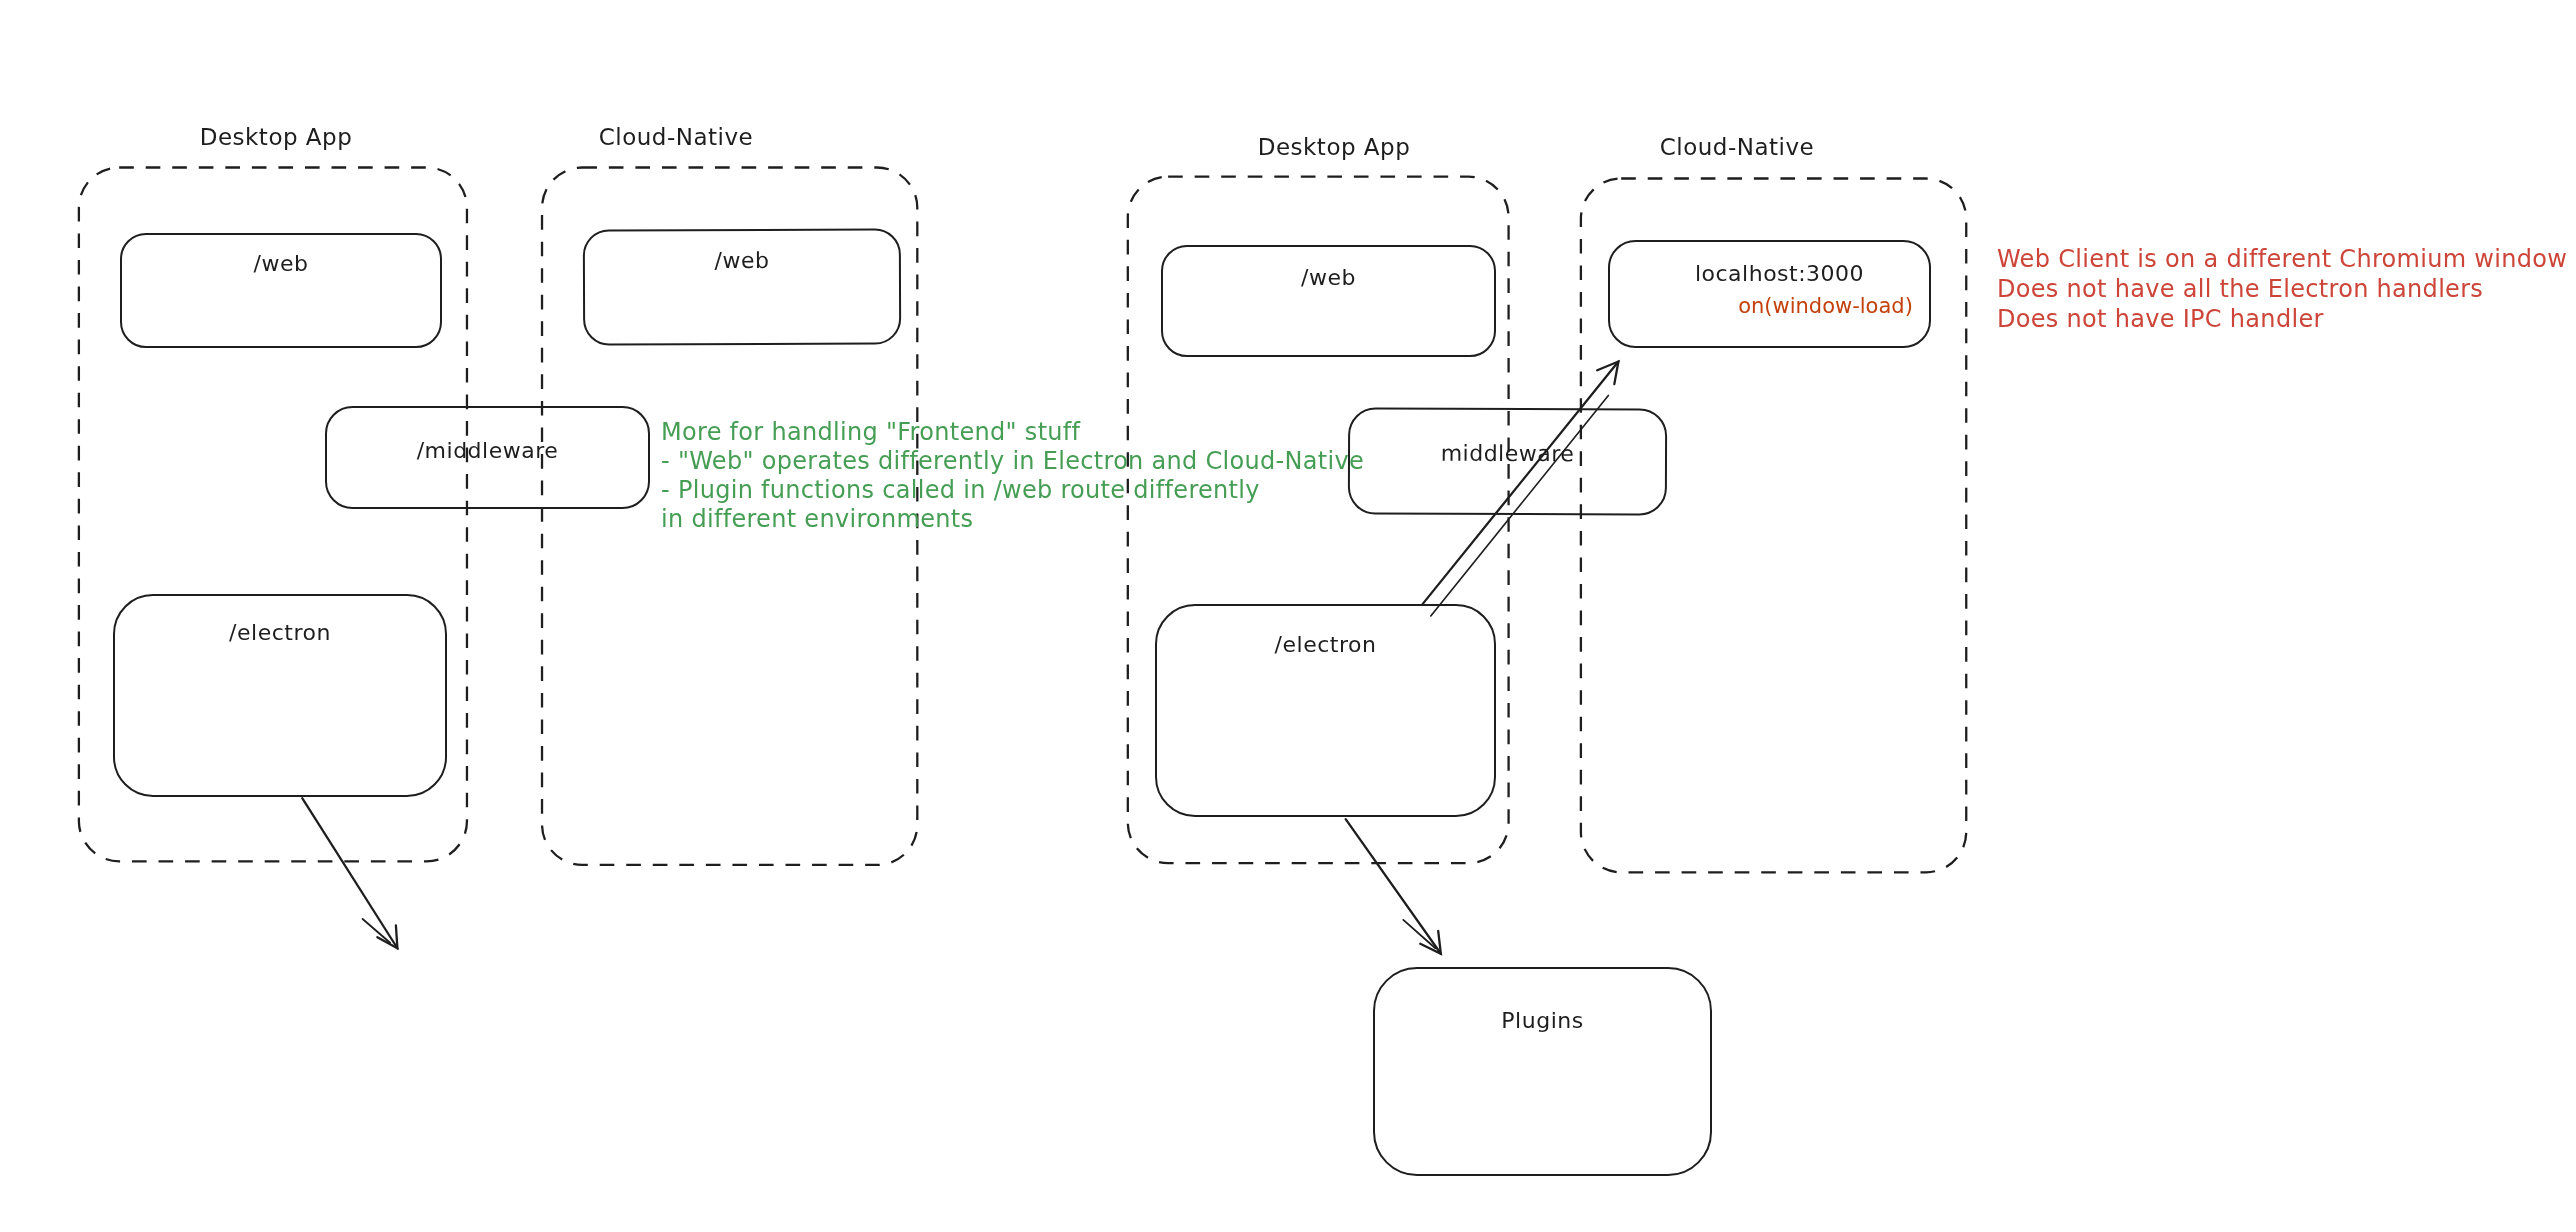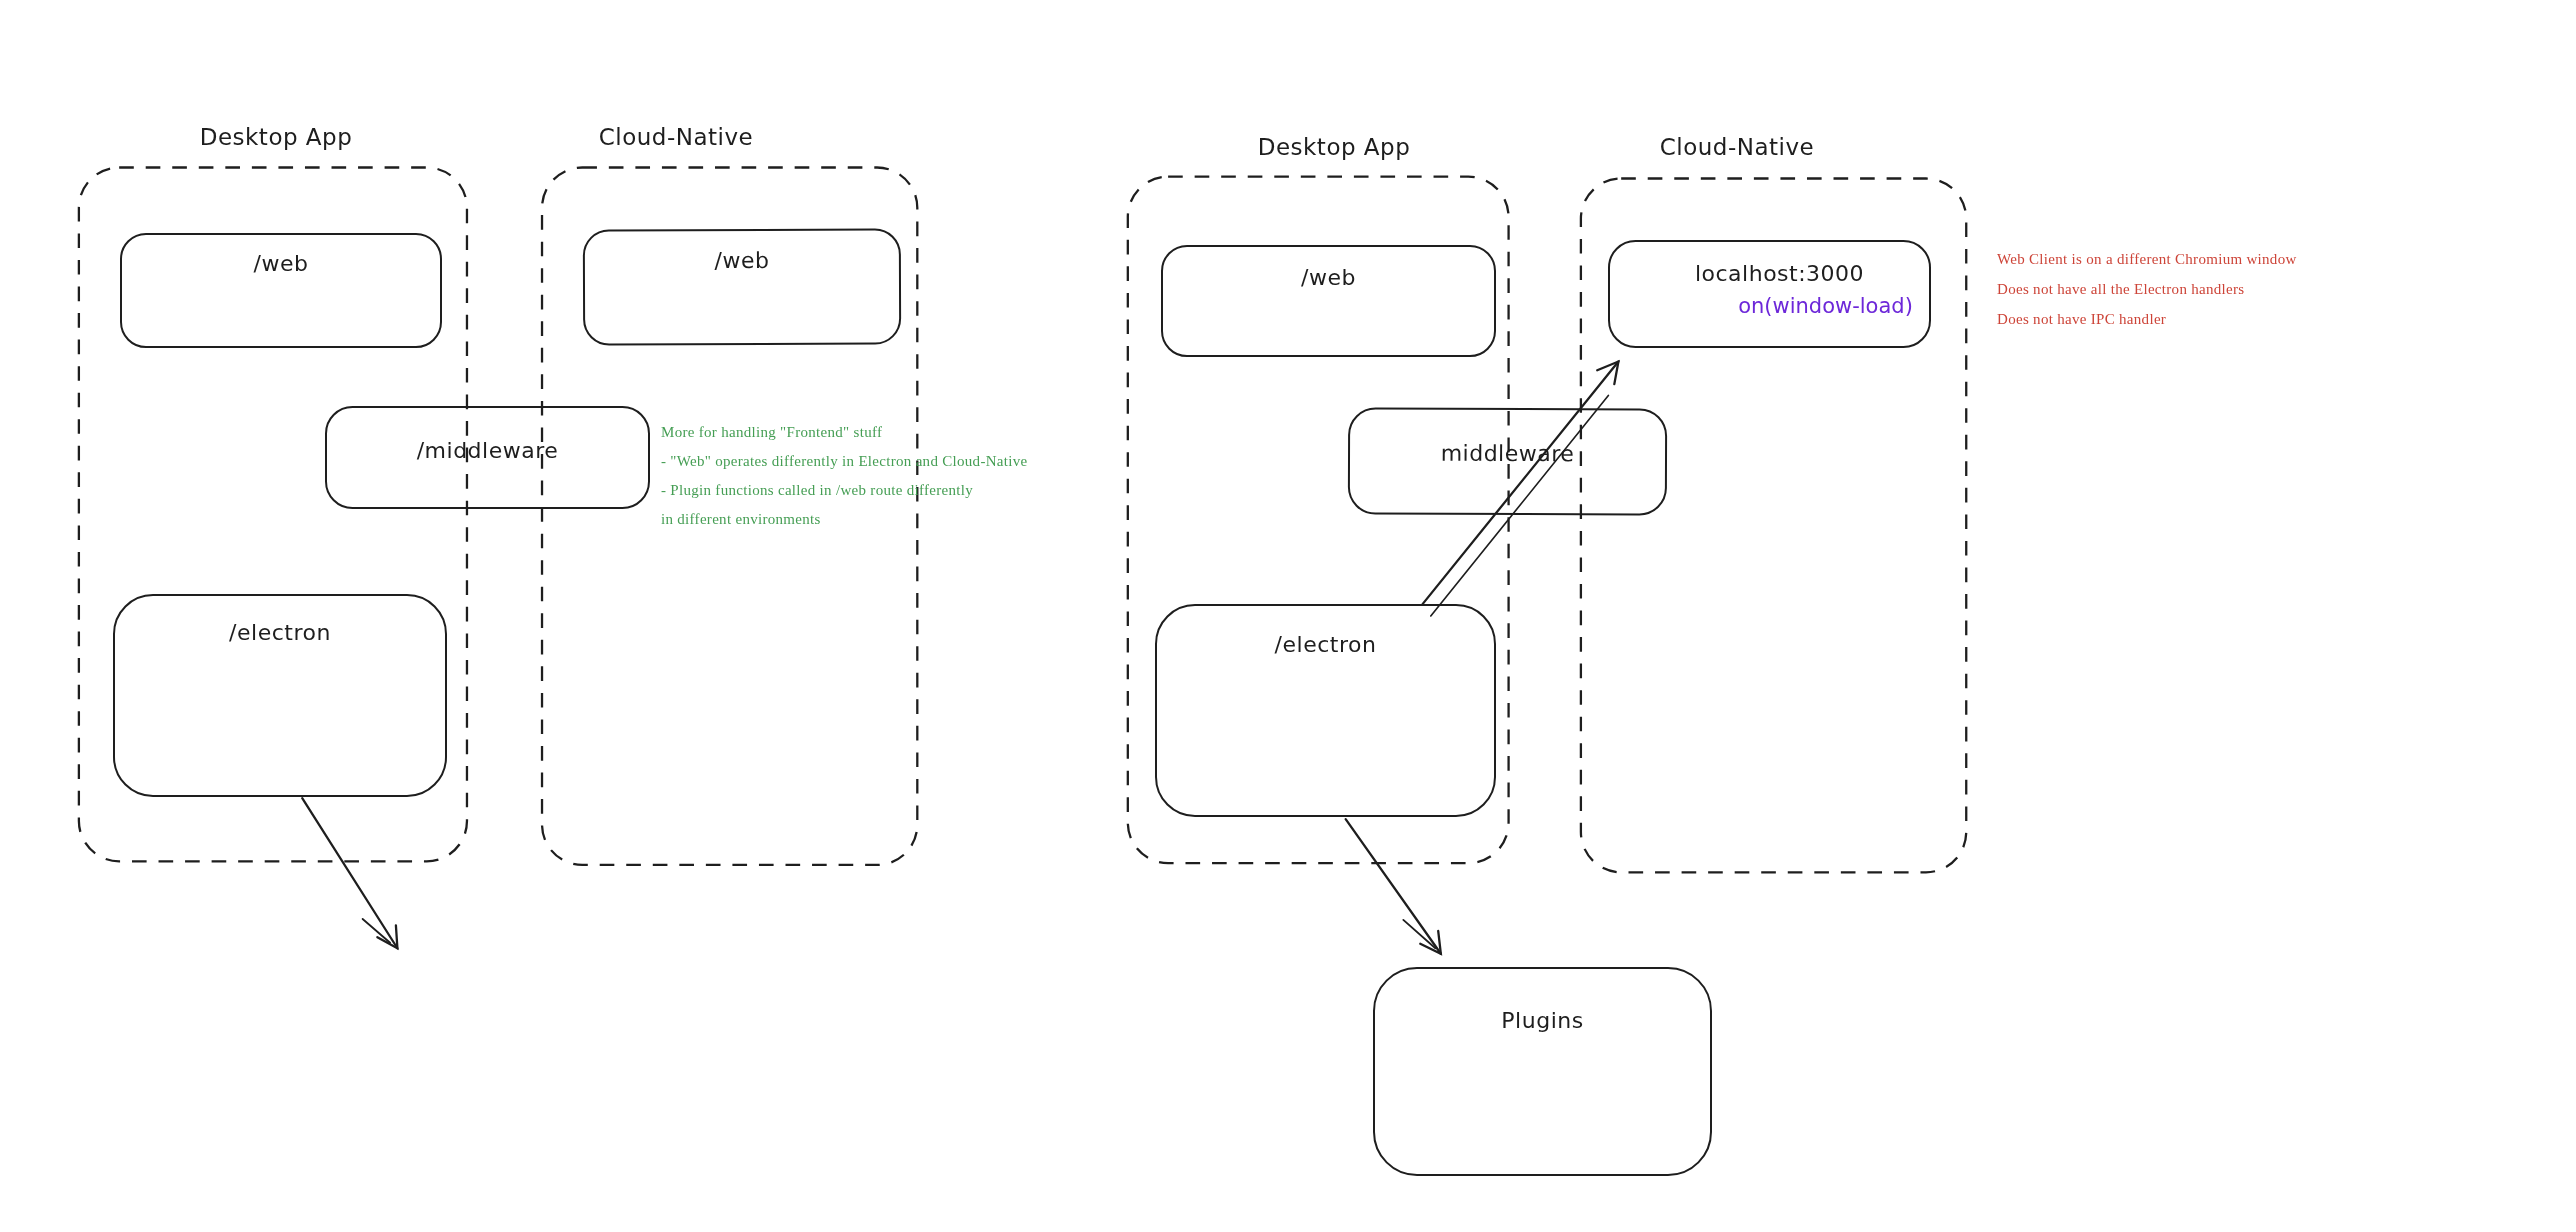--- a/index.html
+++ b/index.html
@@ -12,25 +12,25 @@
     position:absolute;transform:translateX(-50%);font-size:23px;letter-spacing:0.5px;
     white-space:nowrap;color:#1e1e1e;
   }
   .sketch-box{
     position:absolute;border:2.3px solid #1e1e1e;background:transparent;box-sizing:border-box;
     text-align:center;
   }
   .sketch-box .box-label{
     display:block;font-size:22px;letter-spacing:0.5px;color:#1e1e1e;white-space:nowrap;
   }
-  .note{position:absolute;font-size:15px;letter-spacing:0.3px;font-family:Liberation Serif, serif;}
+  .note{position:absolute;font-size:24px;letter-spacing:0.3px;}
   .note .note-line{white-space:nowrap;}
   .green-note{color:#459e54;line-height:29px;}
   .red-note{color:#cd4438;line-height:30px;}
-  .red-text{color:#6d28d9;}
+  .red-text{color:#c2410c;}
   
   #l-web1{left:120px;top:233px;width:322px;height:115px;border-radius:26px;padding-top:15.6px;}
   #l-web2{left:583px;top:229px;width:318px;height:116px;border-radius:26px;padding-top:17.4px;transform:rotate(-.2deg);}
   #l-middleware{left:325px;top:406px;width:325px;height:103px;border-radius:27.5px;padding-top:30px;}
   #l-electron{left:113px;top:594px;width:334px;height:203px;border-radius:40px;padding-top:24px;}
   #l-server{left:555px;top:594px;width:337px;height:200px;border-radius:40px;padding-top:24px;}
   #l-plugins{left:333px;top:959px;width:333px;height:201px;border-radius:44px;padding-top:30px;}
   #r-web{left:1161px;top:245px;width:335px;height:112px;border-radius:26px;padding-top:18.3px;}
   #r-localhost{left:1608px;top:240px;width:323px;height:108px;border-radius:27.5px;padding-top:19px;padding-left:20px;}
   #r-localhost .box-sub{display:block;font-size:21px;margin-top:8.2px;transform:translateX(46px);}

